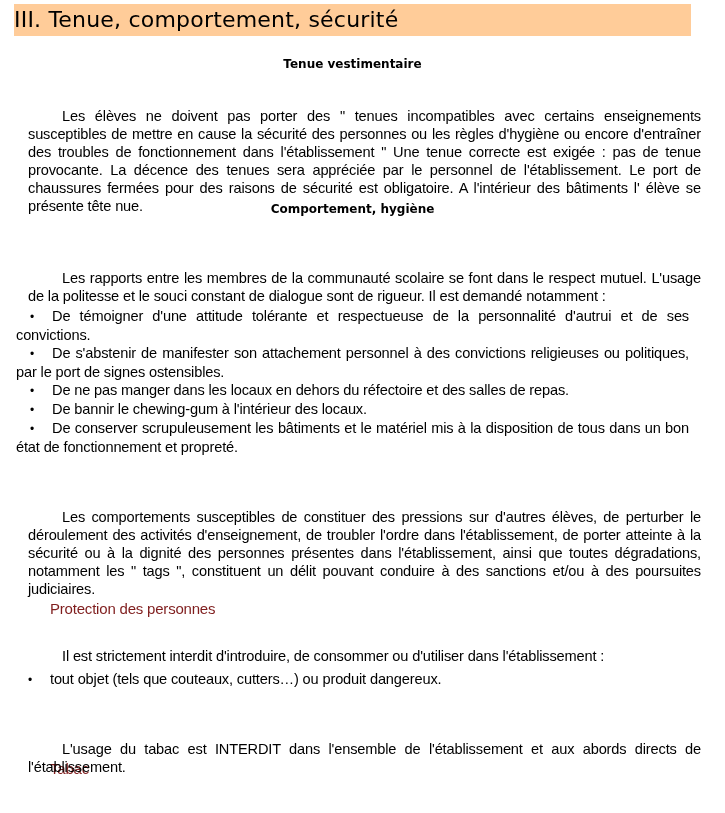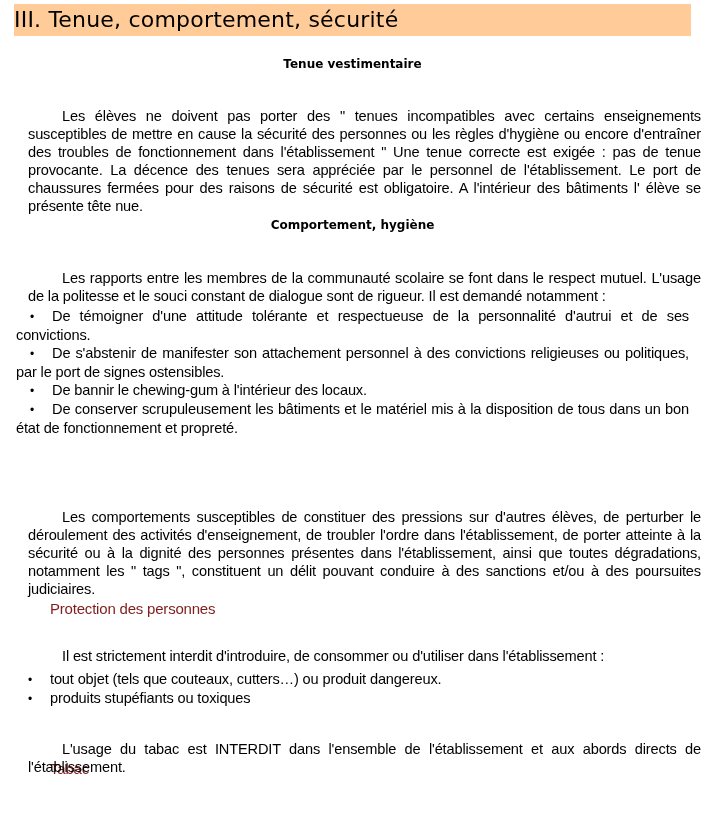--- a/index.html
+++ b/index.html
@@ -90,34 +90,34 @@
     }
   </style>
 </head>
 <body>
 
 <div class="title-band">III. Tenue, comportement, sécurité</div>
 
 <div class="section-heading" style="top:57px;">Tenue vestimentaire</div>
 <p class="para" style="top:95px;">Les élèves ne doivent pas porter des " tenues incompatibles avec certains enseignements susceptibles de mettre en cause la sécurité des personnes ou les règles d'hygiène ou encore d'entraîner des troubles de fonctionnement dans l'établissement " Une tenue correcte est exigée : pas de tenue provocante. La décence des tenues sera appréciée par le personnel de l'établissement. Le port de chaussures fermées pour des raisons de sécurité est obligatoire. A l'intérieur des bâtiments l' élève se présente tête nue.</p>
 
-<div class="section-heading" style="top:218px;">Comportement, hygiène</div>
+<div class="section-heading" style="top:202px;">Comportement, hygiène</div>
 <p class="para" style="top:257px;">Les rapports entre les membres de la communauté scolaire se font dans le respect mutuel. L'usage de la politesse et le souci constant de dialogue sont de rigueur. Il est demandé notamment :</p>
 
 <ul class="bullets wrap-left" style="top:307px;">
   <li><span class="dot">•</span><span>De témoigner d'une attitude tolérante et respectueuse de la personnalité d'autrui et de ses convictions.</span></li>
   <li><span class="dot">•</span><span>De s'abstenir de manifester son attachement personnel à des convictions religieuses ou politiques, par le port de signes ostensibles.</span></li>
+  <li><span class="dot">•</span><span>De ne pas manger dans les locaux en dehors du réfectoire et des salles de repas.</span></li>
   <li><span class="dot">•</span><span>De bannir le chewing-gum à l'intérieur des locaux.</span></li>
   <li><span class="dot">•</span><span>De conserver scrupuleusement les bâtiments et le matériel mis à la disposition de tous dans un bon état de fonctionnement et propreté.</span></li>
 </ul>
 
 <p class="para" style="top:496px;">Les comportements susceptibles de constituer des pressions sur d'autres élèves, de perturber le déroulement des activités d'enseignement, de troubler l'ordre dans l'établissement, de porter atteinte à la sécurité ou à la dignité des personnes présentes dans l'établissement, ainsi que toutes dégradations, notamment les " tags ", constituent un délit pouvant conduire à des sanctions et/ou à des poursuites judiciaires.</p>
 
 <div class="red-heading" style="top:600px;">Protection des personnes</div>
 <p class="para" style="top:635px;">Il est strictement interdit d'introduire, de consommer ou d'utiliser dans l'établissement :</p>
 
 <ul class="bullets" style="top:670px;">
   <li><span class="dot">•</span><span>tout objet (tels que couteaux, cutters…) ou produit dangereux.</span></li>
-  <li><span class="dot">•</span><span>produits stupéfiants ou toxiques</span></li>
 </ul>
 
 <div class="red-heading" style="top:760px;">Tabac</div>
 <p class="para" style="top:728px;">L'usage du tabac est INTERDIT dans l'ensemble de l'établissement et aux abords directs de l'établissement.</p>
 
 </body></html>

